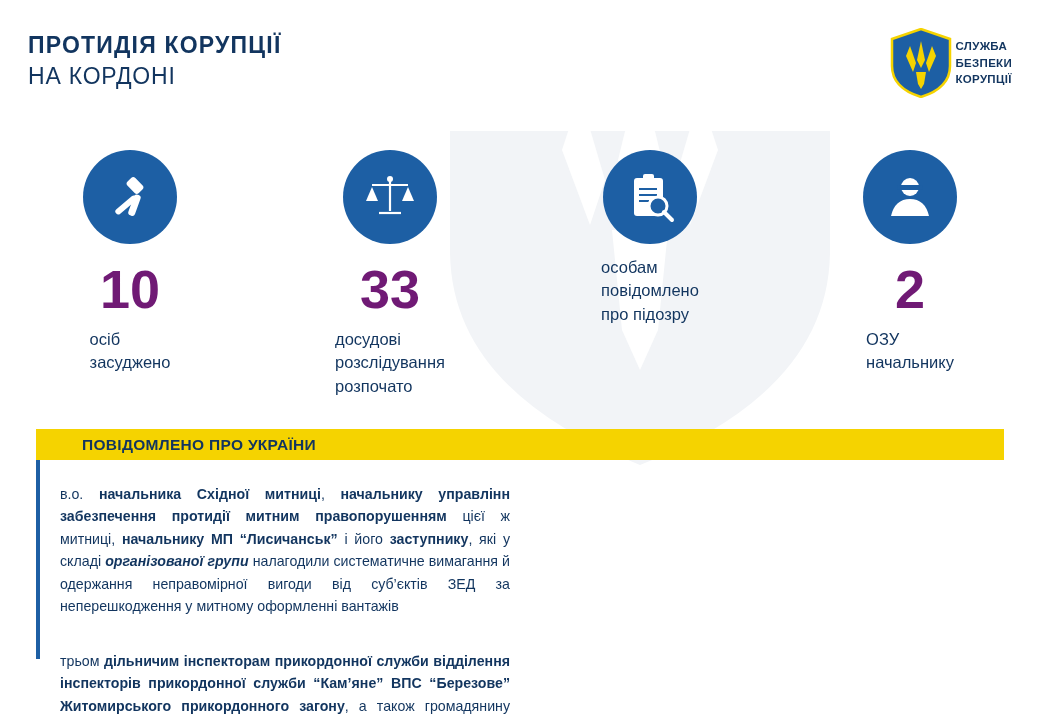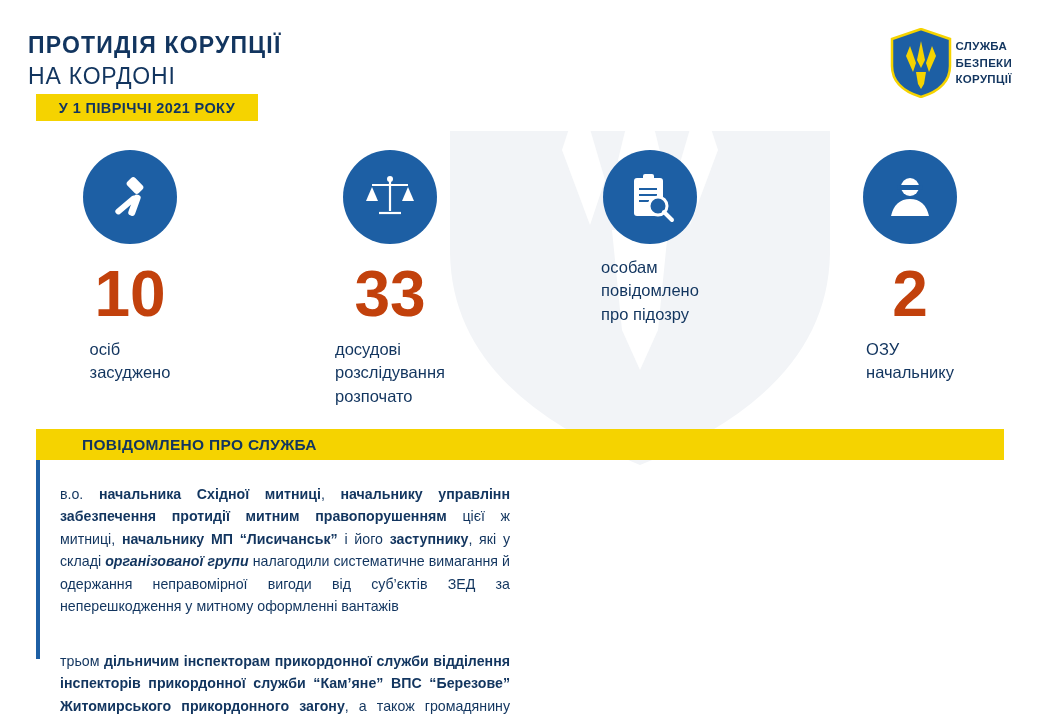--- a/index.html
+++ b/index.html
@@ -94,22 +94,22 @@
   .stat-circle {
     width: 94px; height: 94px;
     border-radius: 50%;
     background: #1d5fa4;
     display: flex;
     align-items: center;
     justify-content: center;
   }
   .stat-number {
     margin-top: 18px;
-    color: #c2410c;
-    font-size: 64px;
+    color: #701a75;
+    font-size: 54px;
     font-weight: bold;
     line-height: 1;
   }
   .stat-label {
     margin-top: 12px;
     color: #12355f;
     font-size: 16.5px;
     line-height: 1.42;
     white-space: pre-line;
   }
@@ -170,23 +170,20 @@
       <path d="M150 95 L175 180 L160 225 L132 150 Z"></path>
       <path d="M270 95 L245 180 L260 225 L288 150 Z"></path>
       <path d="M182 230 L238 230 L228 330 L210 370 L192 330 Z"></path>
     </g>
   </svg>
 
   <div class="header">
     <div class="header-title">
       <span>ПРОТИДІЯ КОРУПЦІЇ</span>
       <span class="l2">НА КОРДОНІ</span>
-    </div>
-    <div class="header-badge">
-      <span>У 1 ПІВРІЧЧІ 2021 РОКУ</span>
     </div>
 
     <div class="logo-wrap">
       <svg class="logo-mark" viewBox="0 0 62 70">
         <path d="M31 1 L60 11 L60 38 Q60 60 31 69 Q2 60 2 38 L2 11 Z" fill="#1d5fa4" stroke="#f5d300" stroke-width="2.5"></path>
         <path d="M31 13 L35 32 L31 40 L27 32 Z" fill="#f5d300"></path>
         <path d="M20 18 L26 35 L23 44 L16 28 Z" fill="#f5d300"></path>
         <path d="M42 18 L36 35 L39 44 L46 28 Z" fill="#f5d300"></path>
         <path d="M26 44 L36 44 L34 56 L31 61 L28 56 Z" fill="#f5d300"></path>
       </svg>
@@ -263,21 +260,21 @@
       </div>
       <div class="stat-number">2</div>
       <div class="stat-label">ОЗУ
 начальнику</div>
     </div>
 
   </div>
 
   <div class="section-rule"></div>
   <div class="section-bar">
-    <div class="section-bar-text">ПОВІДОМЛЕНО ПРО СЛУЖБА</div>
+    <div class="section-bar-text">ПОВІДОМЛЕНО ПРО УКРАЇНИ</div>
   </div>
 
   <div class="cols">
     <div class="col">в.о. <b>начальника Східної митниці</b>, <b>начальнику управлінн забезпечення протидії митним правопорушенням</b> цієї ж митниці, <b>начальнику МП “Лисичанськ”</b> і його <b>заступнику</b>, які у складі <i>організованої групи</i> налагодили систематичне вимагання й одержання неправомірної вигоди від суб’єктів ЗЕД за неперешкодження у митному оформленні вантажів</div>
     <div class="col">трьом <b>дільничим інспекторам прикордонної служби відділення інспекторів прикордонної служби “Кам’яне” ВПС “Березове” Житомирського прикордонного загону</b>, а також громадянину України, які у складі <i>організованої групи</i>, організували та забезпечували функціонування каналу протиправного переміщення тютюнових виробів з Республіки Білорусь до України, використовуючи т.зв. “зелений кордон” в межах Сарненського району Рівненської області</div>
   </div>
 
 </div>
 
 </body></html>

